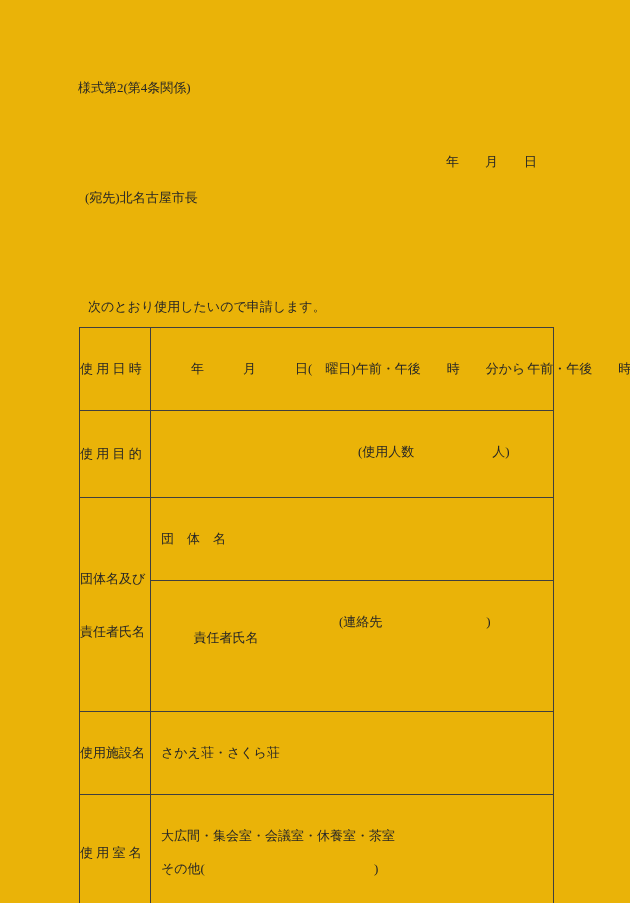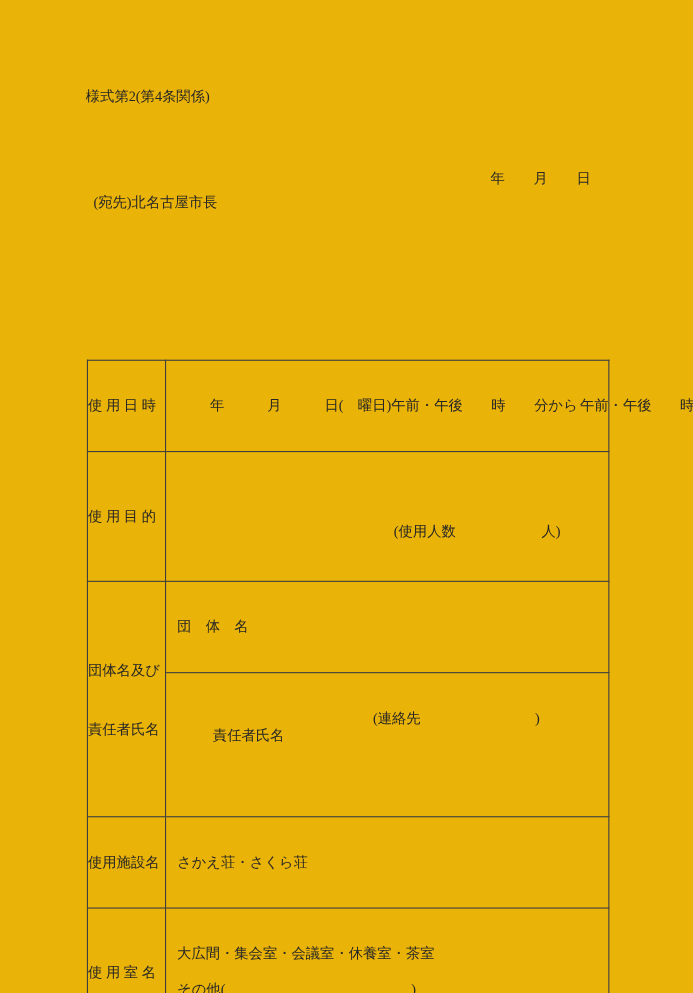--- a/index.html
+++ b/index.html
@@ -10,21 +10,21 @@
     color:#262626;
     font-family:"Liberation Serif","DejaVu Serif",serif;
     font-size:13px;
     overflow:hidden;
     padding-left:26px;
   }
   .abs{position:absolute;white-space:pre;line-height:1.25;}
   .form-number{left:78px;top:80px;}
   .doc-title{left:0;top:114px;width:630px;text-align:center;letter-spacing:0.5px;}
   .date-line{left:446px;top:154px;}
-  .addressee{left:85px;top:176px;}
+  .addressee{left:85px;top:190px;}
   .applicant{left:318px;top:227px;}
   .a-line{line-height:19px;white-space:pre;}
   .indent45{padding-left:45px;}
   .ml6{margin-left:6px;}
   .intro{left:88px;top:299px;}
   .footnote{left:64px;top:732px;}
 
   table.form-table{
     position:absolute;left:79px;top:327px;
     width:474px;
@@ -36,39 +36,40 @@
     font-size:13px;
     vertical-align:middle;
     color:#262626;
   }
   td.lbl{white-space:pre;padding-left:5px;}
   td.cell{white-space:pre;}
   .pl10{padding-left:10px;white-space:pre;}
   .v-bottom{vertical-align:bottom !important;}
   .r1-wrap{display:flex;align-items:center;justify-content:space-between;height:100%;padding:0 24px 0 40px;white-space:pre;}
   .r1-times{display:flex;flex-direction:row;gap:2px;}
-  .r2-wrap{padding:0 0 4px 207px;white-space:pre;margin-top:31px;}
+  .r2-wrap{padding:0 0 4px 207px;white-space:pre;}
   .r3-lbl div{line-height:21px;}
   .r3b{position:relative;padding-left:10px;white-space:pre;}
   .r3b .contact{position:absolute;left:188px;top:0;font-family:Liberation Serif, serif;}
   .r5{display:flex;flex-direction:column;gap:15px;padding-left:10px;white-space:pre;}
 </style>
 </head>
 <body>
 
 <div class="page">
 
   <div class="abs form-number">様式第2(第4条関係)</div>
 
 
   <div class="abs date-line">年　　月　　日</div>
 
   <div class="abs addressee">(宛先)北名古屋市長</div>
 
 
+  <div class="abs intro">次のとおり使用したいので申請します。</div>
 
   <table class="form-table">
     <colgroup>
         <col style="width:71px">
         <col style="width:403px">
       </colgroup>
 
     <tbody>
         <tr style="height:55px">
       <td class="lbl">使 用 日 時</td>

